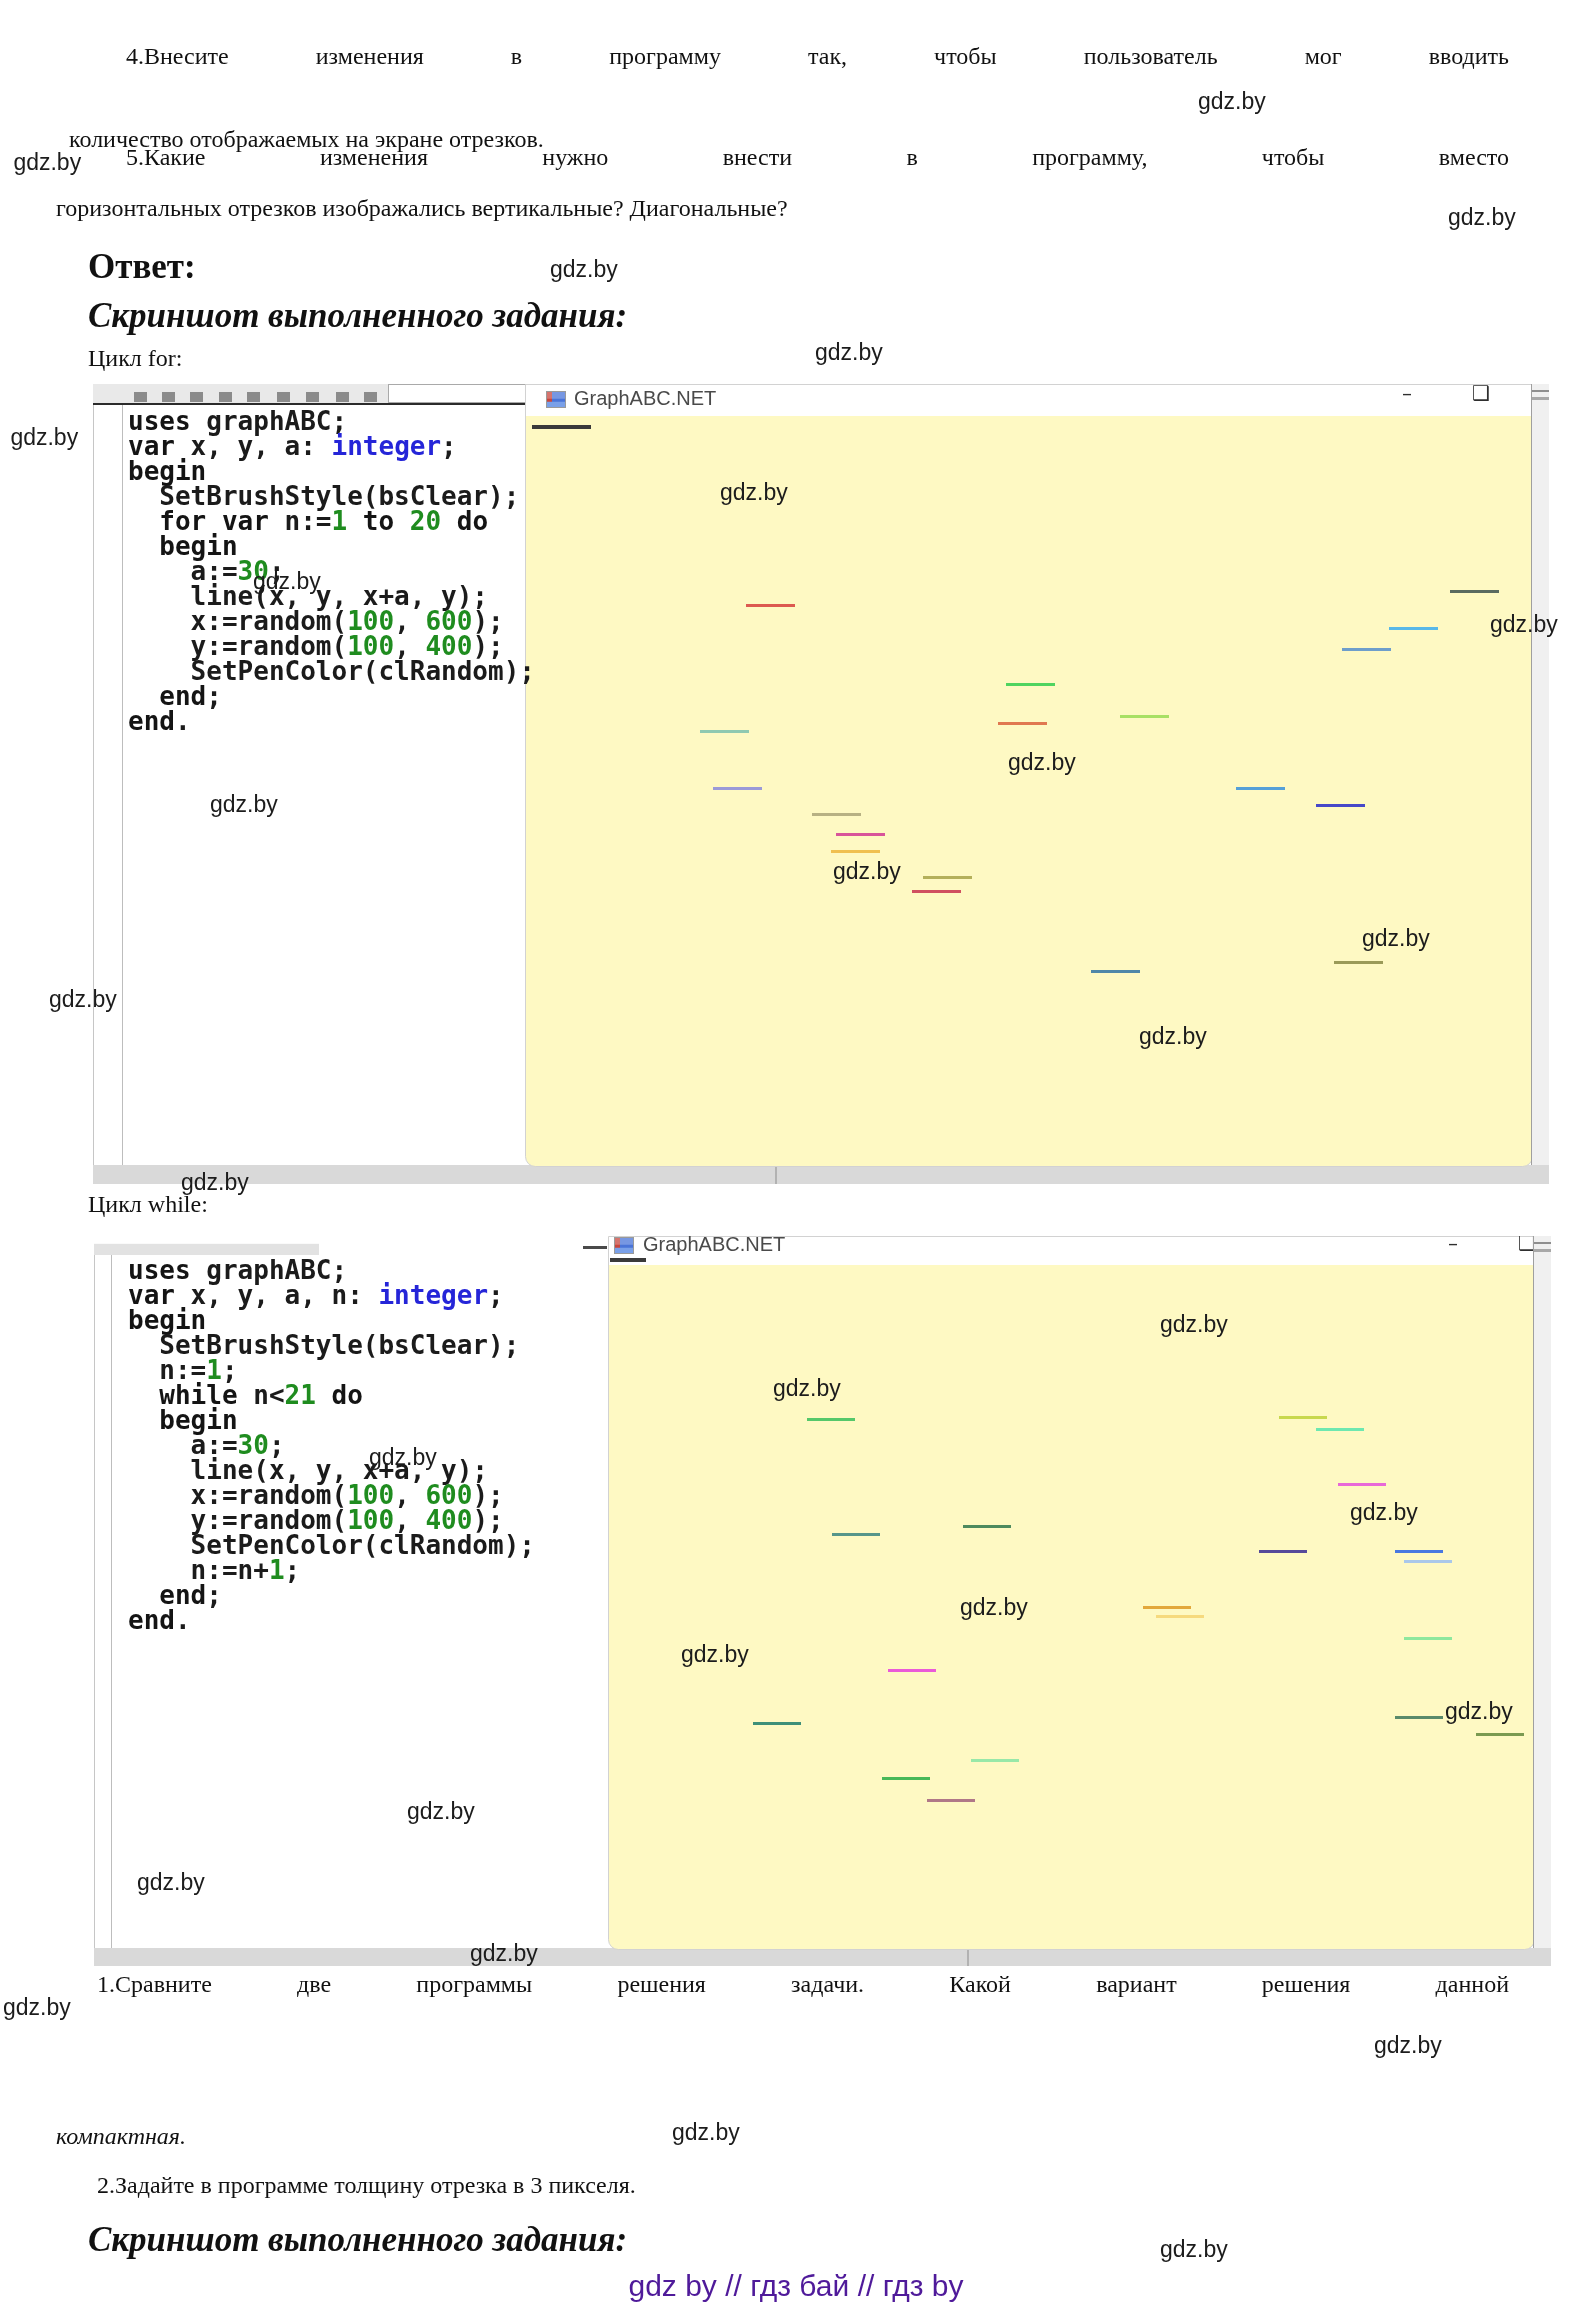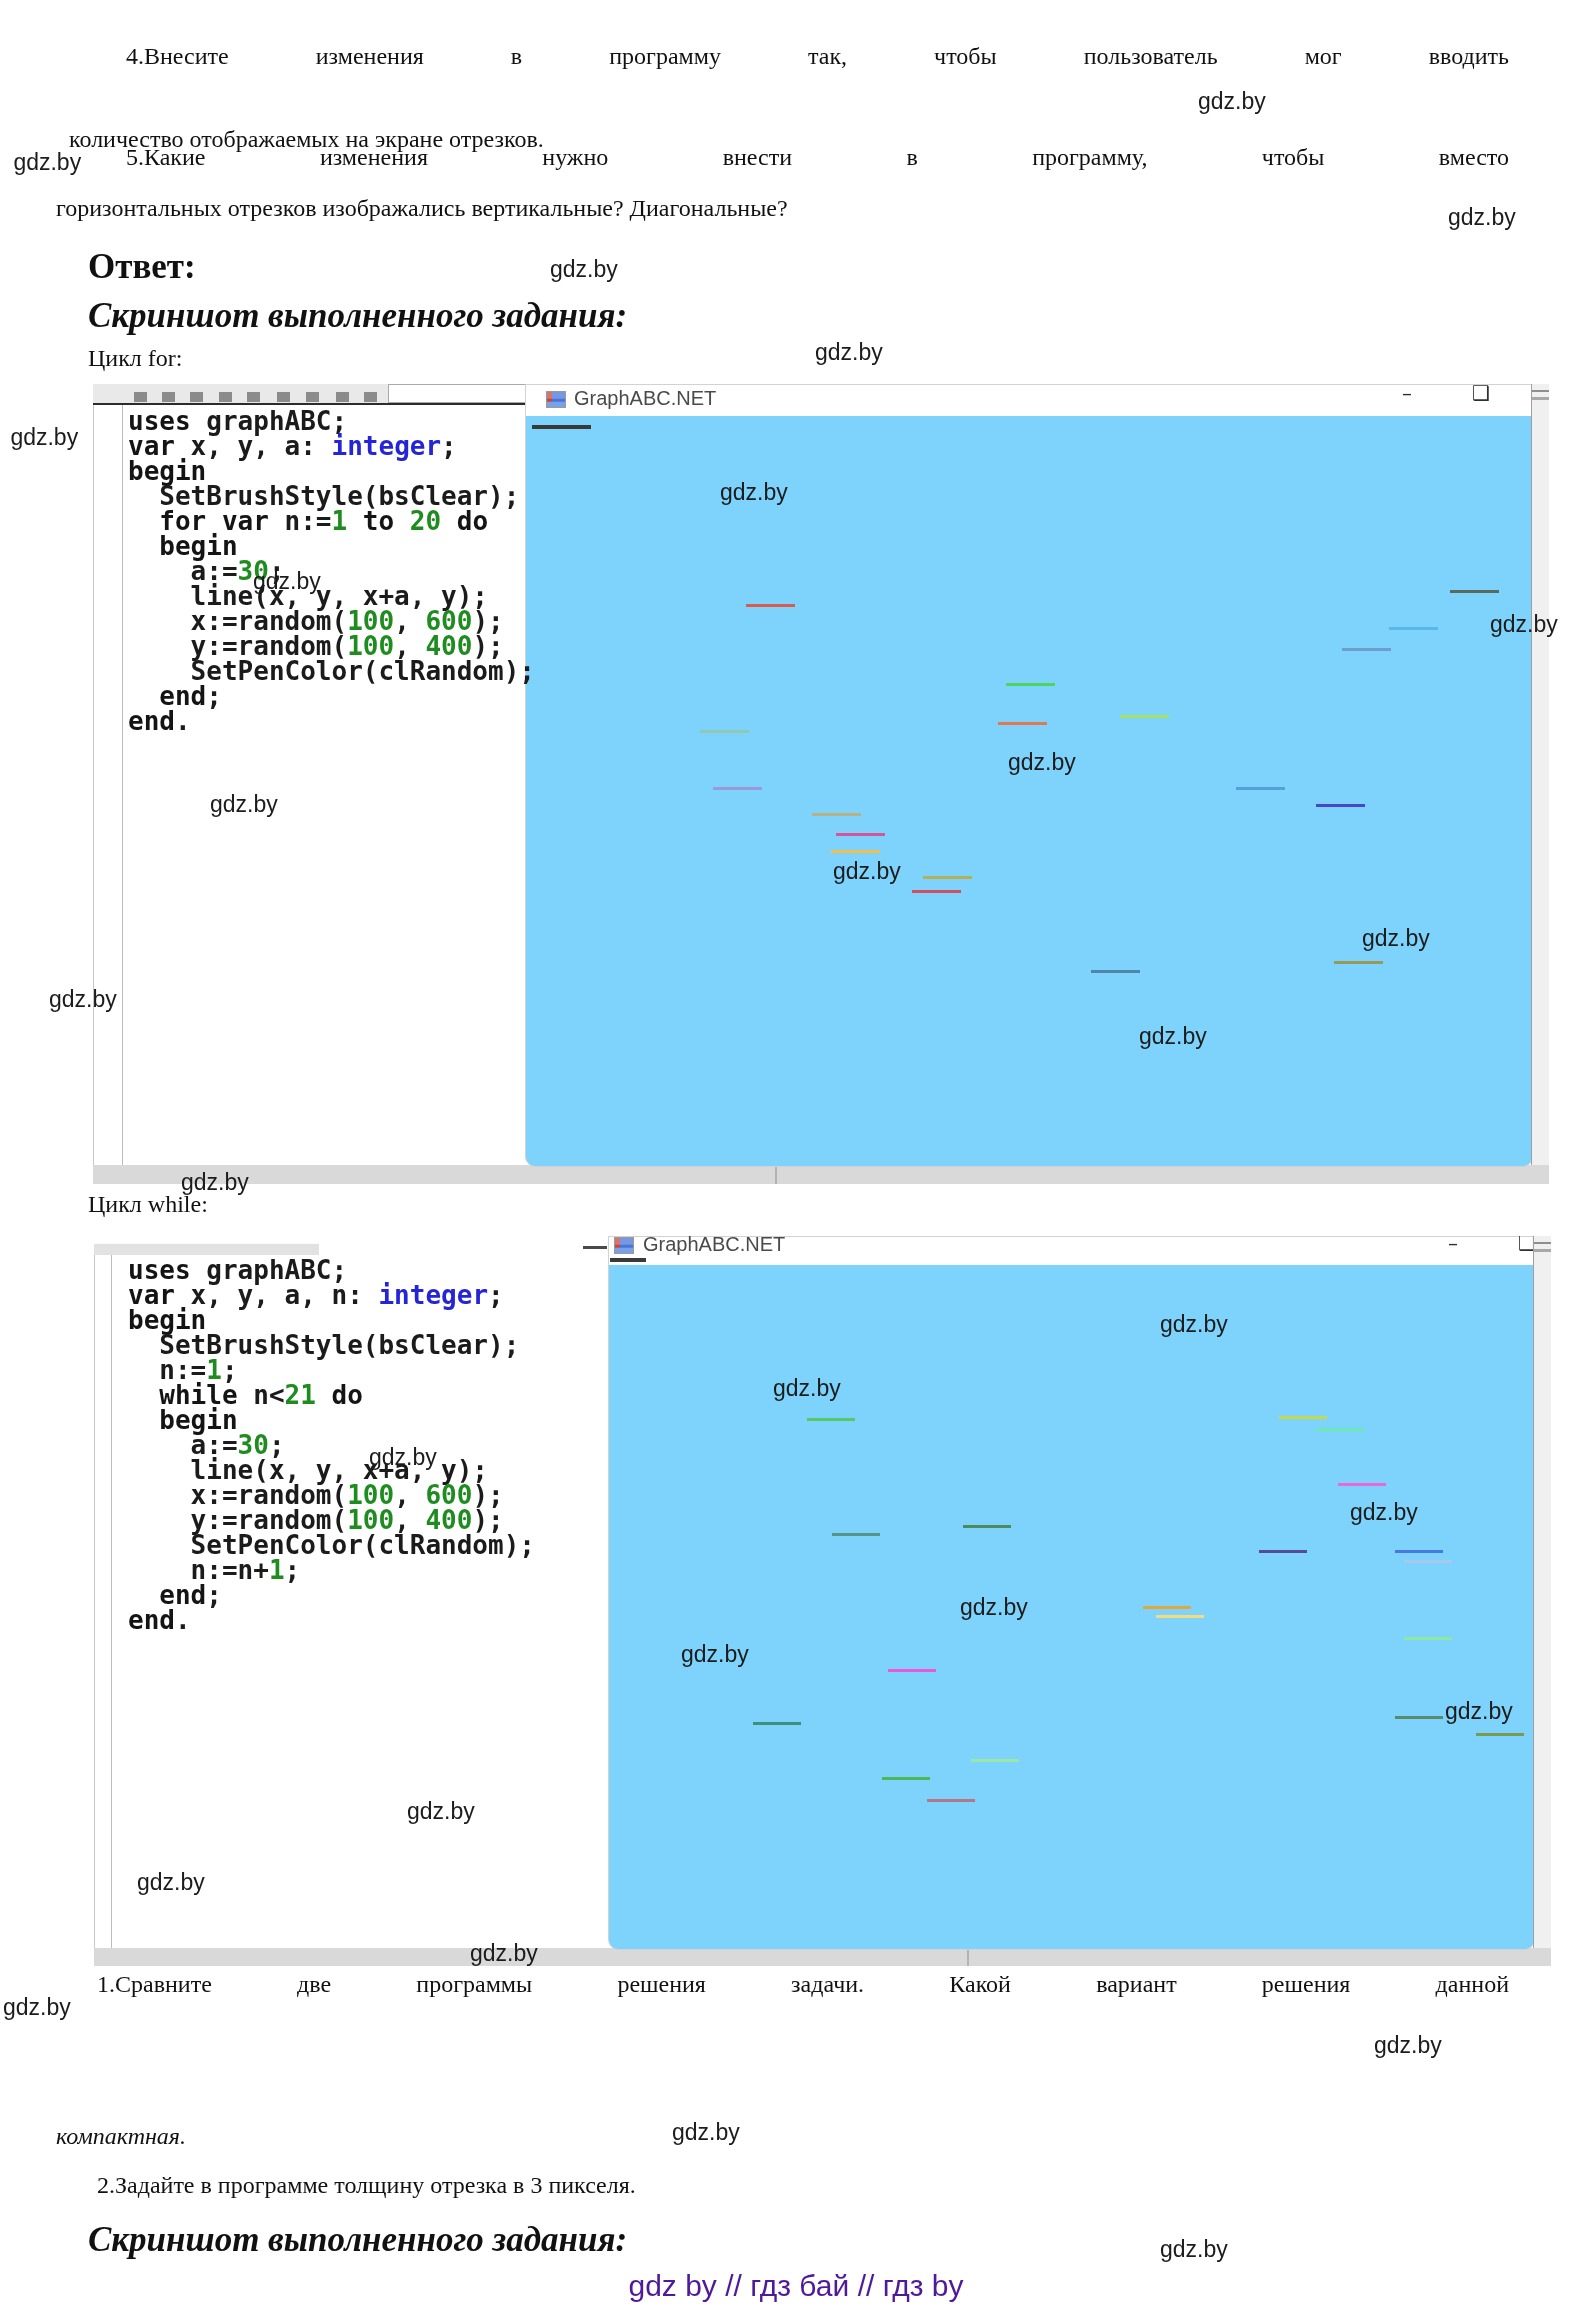--- a/index.html
+++ b/index.html
@@ -16,21 +16,21 @@
   .wm{position:absolute;font-family:"Liberation Sans", sans-serif;font-size:23px;color:#1c1c1c;
       z-index:40;white-space:nowrap;}
   .shot{position:absolute;overflow:hidden;z-index:10;background:transparent;}
   .codewin{position:absolute;background:#fff;border-left:0.7px solid #c6c6c6;}
   .gutter{position:absolute;width:0.7px;background:#bdbdbd;}
   .toolstrip{position:absolute;background:#e9e9e9;}
   .frag{position:absolute;background:#6b6b6b;opacity:.75;}
   .darkline{position:absolute;background:#2b2b2b;}
   .toolbox{position:absolute;background:#fff;border:0.7px solid #a9a9a9;}
   .bar3d{position:absolute;background:#e2e2e2;border-top:0.7px solid #fafafa;border-bottom:1.5px solid #8d8d8d;}
-  .gwin{position:absolute;background:#7dd3fc;border:0.7px solid #d2d2d2;border-radius:0 0 10.4px 10.4px;z-index:12;}
+  .gwin{position:absolute;background:#fef9c3;border:0.7px solid #d2d2d2;border-radius:0 0 10.4px 10.4px;z-index:12;}
   .tbar{position:absolute;left:0;right:0;top:0;height:31px;background:#fff;}
   .gicon{position:absolute;width:18px;height:15px;
          background:linear-gradient(90deg,#c8463c 0 30%,#4a74d8 30% 100%);
          box-shadow:inset 0 -5.2px 0 #7aa0e8, inset 0 6.7px 0 rgba(255,255,255,.25);
          border:0.7px solid #9a9a9a;}
   .gtitle{position:absolute;font-family:"Liberation Sans", sans-serif;font-size:20px;color:#4a4a4a;
           white-space:nowrap;}
   .wbtn{position:absolute;font-family:"DejaVu Sans", sans-serif;font-size:20px;color:#2f2f2f;
         width:34px;text-align:center;cursor:default;}
   .seg{position:absolute;height:3px;z-index:30;}

